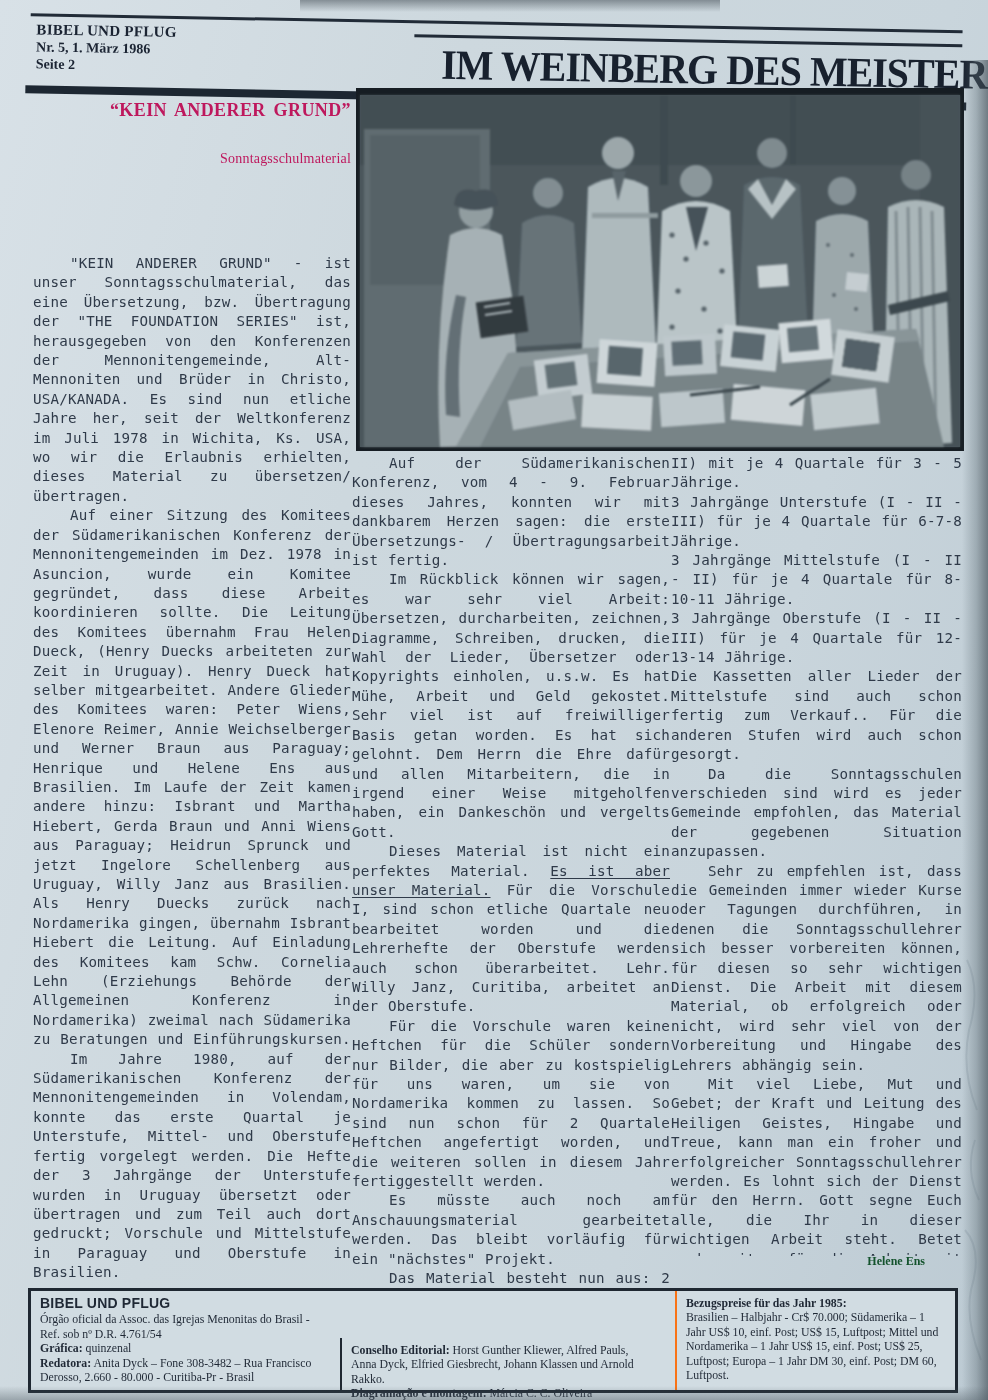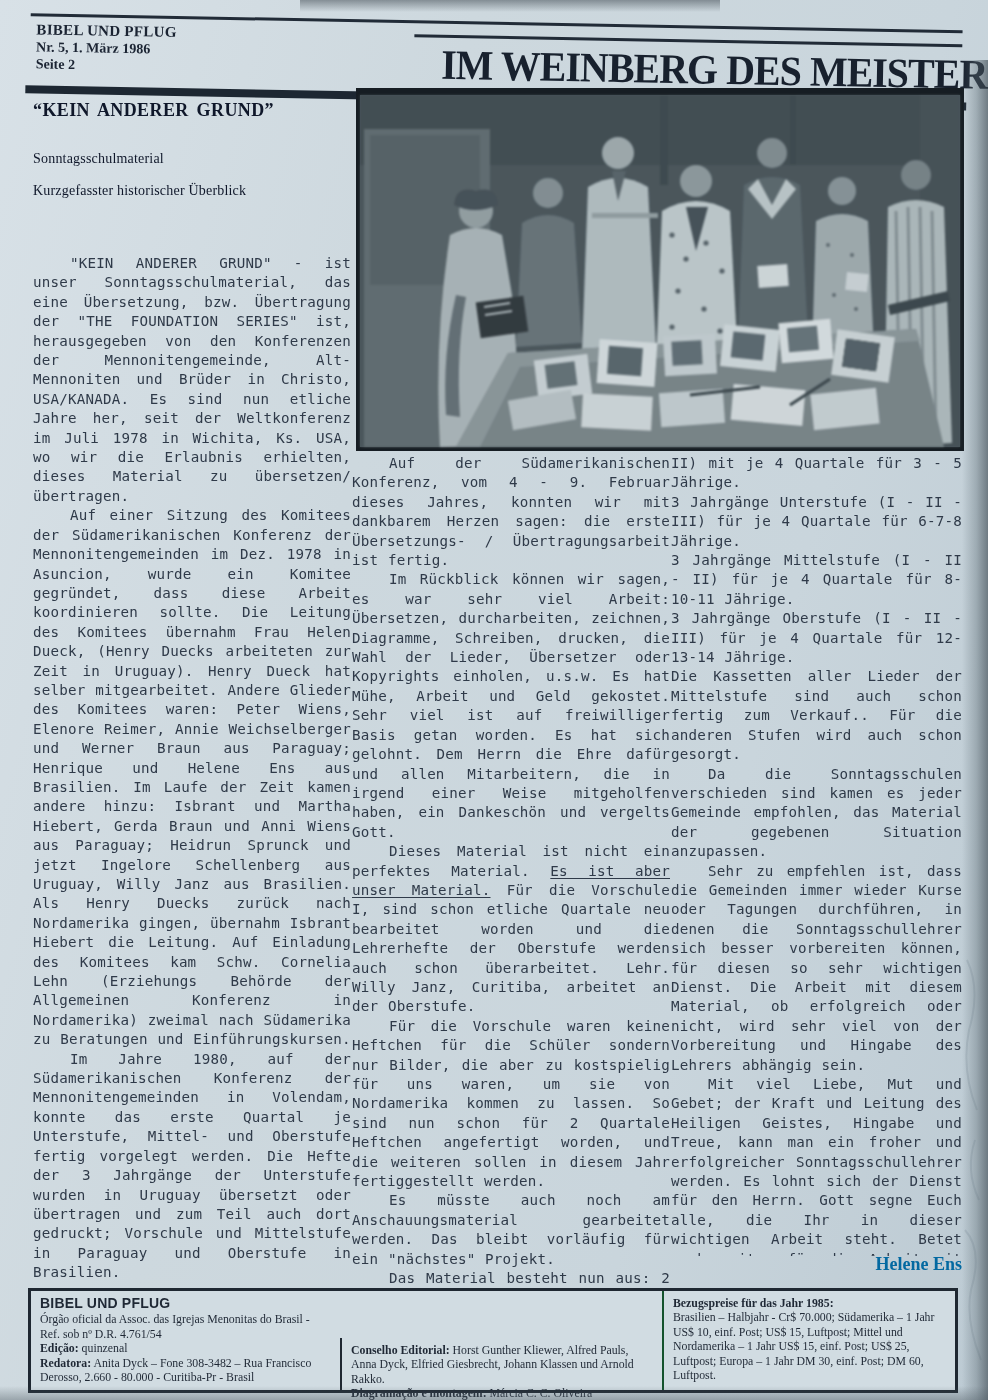--- a/index.html
+++ b/index.html
@@ -30,52 +30,52 @@
     font-family:"Liberation Serif",serif;font-weight:700;line-height:17px;color:#1b2433;}
   .hdr-left .pub{font-size:15px;letter-spacing:.3px;}
   .hdr-left .issue,.hdr-left .pageno{font-size:14px;}
   .masthead{position:absolute;right:0;top:14px;width:548px;text-align:right;}
   .mast-ruletop{height:3px;background:#212b37;margin-bottom:4px;}
   .mast-title{font-family:"Liberation Serif",serif;font-weight:700;font-size:42px;line-height:46px;
     white-space:nowrap;letter-spacing:-1px;color:#18212e;
     transform:scaleX(.95);transform-origin:right center;}
 
   
-  .headline{position:absolute;left:33px;top:100px;width:318px;text-align:left;color:#0f172a;}
+  .headline{position:absolute;left:33px;top:100px;width:318px;text-align:right;color:#be185d;}
   .headline h2{font-size:18px;font-weight:700;letter-spacing:.4px;word-spacing:3px;margin-bottom:30px;}
   .headline h3{font-size:14px;font-weight:400;margin-bottom:16px;letter-spacing:.2px;}
 
   
   .photo{position:absolute;left:356px;top:88px;width:608px;height:363px;
     border:4px solid #161d23;border-top-width:7px;background:#414b50;}
   .photo svg{display:block;width:600px;height:352px;filter:blur(1.1px) contrast(.96) brightness(1.03);}
   .photo .tint{position:absolute;inset:0;background:rgba(150,176,190,.10);pointer-events:none;}
 
   
   .col{position:absolute;
     font-family:"DejaVu Sans Mono","Liberation Mono",monospace;
     font-size:14.2px;line-height:19.4px;letter-spacing:.2px;word-spacing:1px;
     color:#2f3a49;text-align:justify;overflow:hidden;}
   .col p{margin:0;}
   .col p.ind{text-indent:2.6em;}
   .col1{left:33px;top:254px;width:318px;height:1030px;}
   .col2{left:352px;top:454px;width:318px;height:832px;}
   .col3{left:671px;top:454px;width:291px;height:802px;}
   .ul{text-decoration:underline;text-underline-offset:2px;}
-  .signature{position:absolute;left:671px;top:1254px;width:291px;text-align:right;
-    font-family:"Liberation Serif",serif;font-weight:700;font-size:18px;color:#0369a1;}
+  .signature{position:absolute;left:634px;top:1254px;width:291px;text-align:right;
+    font-family:"Liberation Serif",serif;font-weight:700;font-size:12px;color:#14532d;}
 
   
   .footer{position:absolute;left:28px;top:1288px;width:930px;height:105px;
     border:3px solid #1e2731;background:#d1dce2;display:flex;}
   .fcell{padding:5px 9px 4px 9px;font-family:"Liberation Serif",serif;
     font-size:11.8px;line-height:14.4px;color:#1f2835;}
   .fcell.c1{width:309px;}
   .fcell.c2{width:322px;border-left:2px solid #1e2731;margin-top:47px;}
-  .fcell.c3{flex:1;border-left:2px solid #14532d;}
+  .fcell.c3{flex:1;border-left:2px solid #f97316;margin-left:13px;}
   .ftitle{font-family:"Liberation Sans","DejaVu Sans",sans-serif;
     font-weight:700;font-size:14px;letter-spacing:.2px;margin-bottom:2px;}
   .b{font-weight:700;}
 </style>
 </head>
 <body>
 
 <div>
 
   <div class="edge-top"></div>
@@ -90,21 +90,20 @@
     <div class="masthead">
       <div class="mast-ruletop"></div>
       <h1 class="mast-title">IM WEINBERG DES MEISTERS</h1>
     </div>
     <div class="rule-bottom"></div>
   </header>
 
   <section class="headline">
     <h2>“KEIN ANDERER GRUND”</h2>
     <h3>Sonntagsschulmaterial</h3>
-    <h3>Kurzgefasster historischer Überblick</h3>
   </section>
 
   <figure class="photo">
     <svg viewBox="0 0 600 352" xmlns="http://www.w3.org/2000/svg">
       <rect x="0" y="0" width="600" height="352" fill="#3e484d"></rect>
       <rect x="0" y="0" width="600" height="70" fill="#343e43"></rect>
       <g>
         <rect x="4" y="34" width="126" height="318" fill="#576165"></rect>
         <rect x="10" y="40" width="110" height="150" fill="#4c565a"></rect>
         <rect x="560" y="0" width="40" height="352" fill="#394348"></rect>
@@ -215,32 +214,32 @@
     <p class="ind">Es müsste auch noch am Anschauungsmaterial gearbeitet werden. Das bleibt vorläufig für ein "nächstes" Projekt.</p>
     <p class="ind">Das Material besteht nun aus: 2 Jahrgänge der Vorschule (I und</p>
   </section>
 
   <section class="col col3">
     <p>II) mit je 4 Quartale  für 3 - 5 Jährige.</p>
     <p>3 Jahrgänge Unterstufe (I - II - III) für je 4 Quartale für 6-7-8 Jährige.</p>
     <p>3 Jahrgänge Mittelstufe (I - II - II) für je 4 Quartale für 8-10-11 Jährige.</p>
     <p>3 Jahrgänge Oberstufe (I - II - III) für je 4 Quartale für 12-13-14 Jährige.</p>
     <p>Die Kassetten aller Lieder der Mittelstufe sind auch schon fertig zum Verkauf.. Für die anderen Stufen wird auch schon gesorgt.</p>
-    <p class="ind">Da die Sonntagsschulen verschieden sind kamen es jeder Gemeinde empfohlen, das Material der gegebenen Situation anzupassen.</p>
+    <p class="ind">Da die Sonntagsschulen verschieden sind wird es jeder Gemeinde empfohlen, das Material der gegebenen Situation anzupassen.</p>
     <p class="ind">Sehr zu empfehlen ist, dass die Gemeinden immer wieder Kurse oder Tagungen durchführen, in denen die Sonntagsschullehrer sich besser vorbereiten können, für diesen so sehr wichtigen Dienst. Die Arbeit mit diesem Material, ob erfolgreich oder nicht, wird sehr viel von der Vorbereitung und Hingabe des Lehrers abhängig sein.</p>
     <p class="ind">Mit viel Liebe, Mut und Gebet; der Kraft und Leitung des Heiligen Geistes, Hingabe und Treue, kann man ein froher und erfolgreicher Sonntagsschullehrer werden. Es lohnt sich der Dienst für den Herrn. Gott segne Euch alle, die Ihr in dieser wichtigen Arbeit steht. Betet auch weiter für die Arbeit mit dem Sonntagsschulmaterial "KEIN ANDERER GRUND".</p>
   </section>
 
   <div class="signature">Helene Ens</div>
 
   <footer class="footer">
     <div class="fcell c1">
       <div class="ftitle">BIBEL UND PFLUG</div>
       <div><span>Órgão oficial da Assoc. das Igrejas Menonitas do Brasil - Ref. sob nº D.R. 4.761/54</span></div>
-      <div><span class="b">Edição:</span><span> quinzenal</span></div>
+      <div><span class="b">Gráfica:</span><span> quinzenal</span></div>
       <div><span class="b">Redatora:</span><span> Anita Dyck – Fone 308-3482 – Rua Francisco Derosso, 2.660 - 80.000 - Curitiba-Pr - Brasil</span></div>
     </div>
     <div class="fcell c2">
       <div><span class="b">Conselho Editorial:</span><span> Horst Gunther Kliewer, Alfred Pauls, Anna Dyck, Elfried Giesbrecht, Johann Klassen und Arnold Rakko.</span></div>
       <div><span class="b">Diagramação e montagem:</span><span> Márcia C. C. Oliveira</span></div>
       <div><span class="b">Impressão:</span><span> Darnol Indústria Gráfica Ltda. – Av. João Gualberto, 1001 – Fone: 252-4068 – Curitiba – Pr.</span></div>
     </div>
     <div class="fcell c3">
       <div class="b">Bezugspreise für das Jahr 1985:</div>
       <div>Brasilien – Halbjahr - Cr$ 70.000; Südamerika – 1 Jahr US$ 10, einf. Post; US$ 15, Luftpost; Mittel und Nordamerika – 1 Jahr US$ 15, einf. Post; US$ 25, Luftpost; Europa – 1 Jahr DM 30, einf. Post; DM 60, Luftpost.</div>

